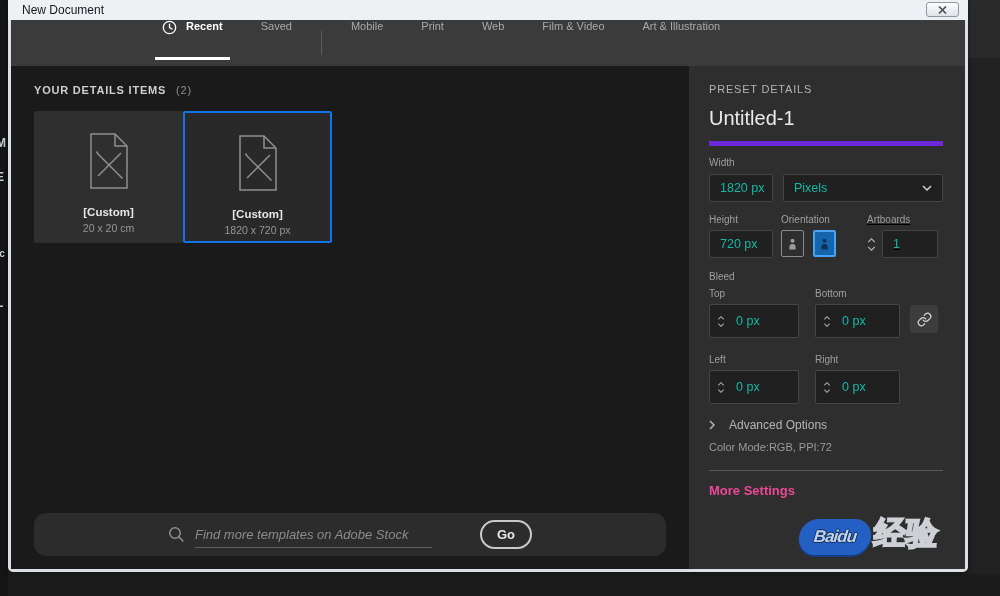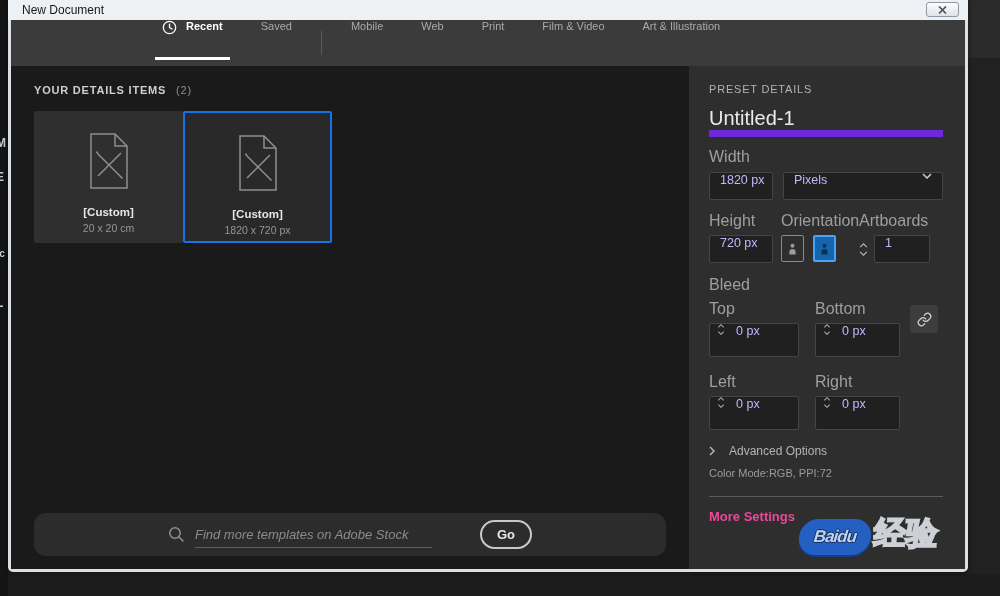--- a/index.html
+++ b/index.html
@@ -73,37 +73,37 @@
     font-size:13px; font-style:italic; color:#cccccc; }
   .stock-input::placeholder { color:#8b8b8b; opacity:1; }
   .go-btn { margin-left:48px; background:transparent; border:2px solid #c9c9c9;
     border-radius:16px; color:#e8e8e8; font-size:13px; font-weight:bold;
     padding:5px 15px; cursor:pointer; font-family:"Liberation Sans", sans-serif; }
 
   
   .panel { width:276px; background:#2e2e2e; padding:17px 22px 0 20px;
     position:relative; flex-shrink:0; }
   .panel-heading { font-size:11px; letter-spacing:.8px; color:#b3b3b3; }
-  .doc-name { margin-top:12px; font-size:20px; color:#eaeaea; 
-    border-bottom:7px solid #6d28d9; cursor:text; }
-  .flabel { font-size:16px; color:#9f9f9f; }
+  .doc-name { margin-top:12px; font-size:20px; color:#eaeaea; padding-bottom:11px;
+    border-bottom:5px solid #6d28d9; cursor:text; }
+  .flabel { font-size:10px; color:#9f9f9f; }
   .mt11 { margin-top:11px; } .mt13 { margin-top:13px; } .mt6 { margin-top:6px; }
 
   .field { background:#202020; border:1px solid #454545; border-radius:2px;
-    height:28px; display:flex; color:#c4b5fd; font-size:12.5px; }
+    height:28px; display:flex; align-items:center; color:#14b8a6; font-size:12.5px; }
   .field .val { margin-left:10px; }
   .row-width { display:flex; gap:10px; }
   .w-field { width:64px; }
   .units-select { flex:1; justify-content:space-between; cursor:pointer; }
   .units-select .chev { margin-right:10px; display:flex; }
 
   .row3 { display:flex; margin-top:12px; }
   .col-h { width:64px; }
   .col-o { margin-left:8px; width:78px; }
-  .col-a { flex:1; }
+  .col-a { margin-left:8px; flex:1;text-decoration:underline; }
   .ctrl { margin-top:5px; display:flex; align-items:center; }
   .orient-btn { width:23px; height:27px; border:1px solid #8a8a8a; border-radius:2px;
     background:transparent; display:flex; align-items:center; justify-content:center;
     cursor:pointer; padding:0; }
   .orient-btn + .orient-btn { margin-left:9px; }
   .orient-btn.selected { border:2px solid #4aa3f5; background:#1565ae; }
   .spin { display:flex; flex-direction:column; gap:3px; cursor:pointer;
     align-items:center; }
   .spin-out { margin-right:6px; }
   .ab-field { width:56px; height:28px; }
@@ -174,24 +174,24 @@
         <span>Recent</span>
       </div>
       <div class="tab">
         <span>Saved</span>
       </div>
       <div class="tab-divider"></div>
       <div class="tab">
         <span>Mobile</span>
       </div>
       <div class="tab">
+        <span>Print</span>
+      </div>
+      <div class="tab">
         <span>Web</span>
-      </div>
-      <div class="tab">
-        <span>Print</span>
       </div>
       <div class="tab">
         <span>Film &amp; Video</span>
       </div>
       <div class="tab">
         <span>Art &amp; Illustration</span>
       </div>
     </div>
 
     <div class="body-row">

